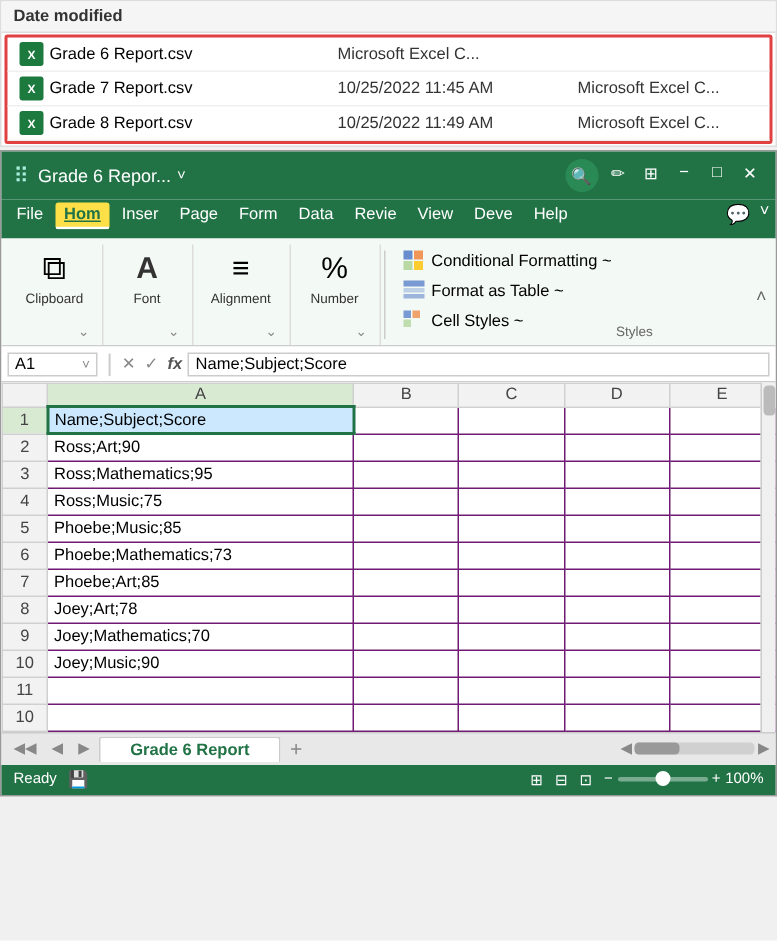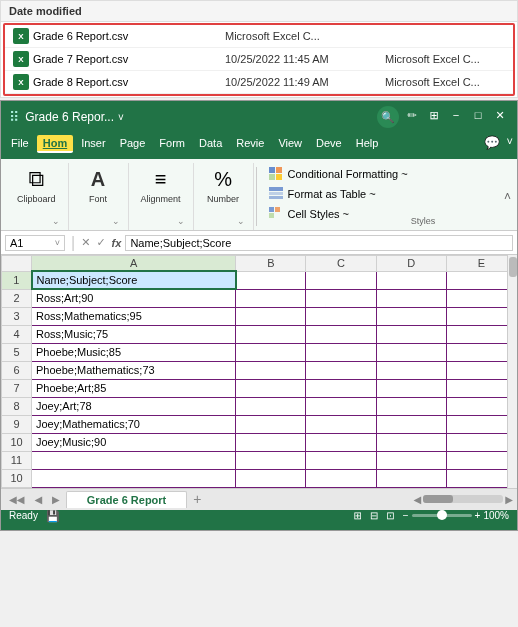--- a/index.html
+++ b/index.html
@@ -262,21 +262,21 @@
       border-radius: 2px 2px 0 0;
     }
     .tab-add { color: #888; font-size: 14px; cursor: pointer; padding: 0 4px; }
 
     
     .status-bar {
       background: #217346;
       color: white;
       font-size: 10px;
       display: flex;
-      align-items: flex-start;
+      align-items: center;
       height: 20px;
       padding: 0 8px;
       gap: 8px;
     }
     .status-bar .spacer { flex: 1; }
     .zoom-slider {
       display: flex; align-items: center; gap: 3px;
     }
     .slider-track {
       width: 60px; height: 3px; background: rgba(255,255,255,0.4); border-radius: 2px;

